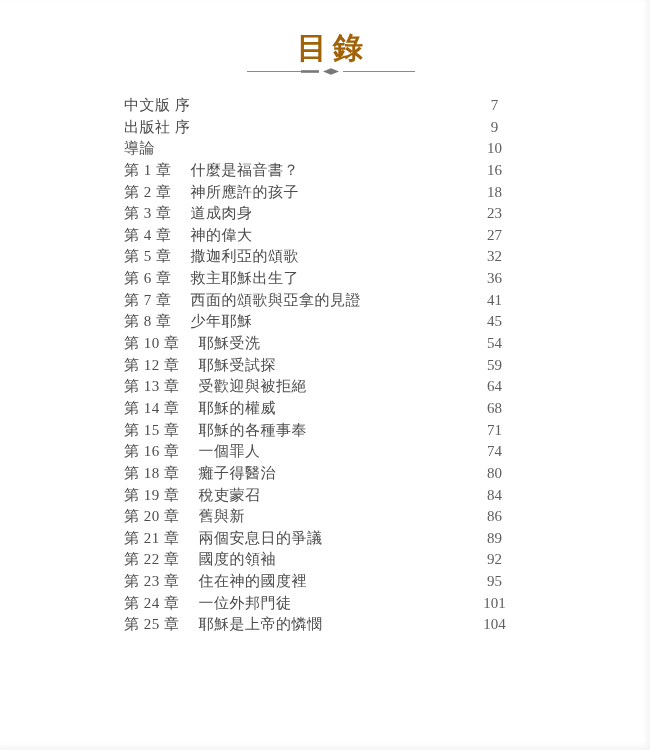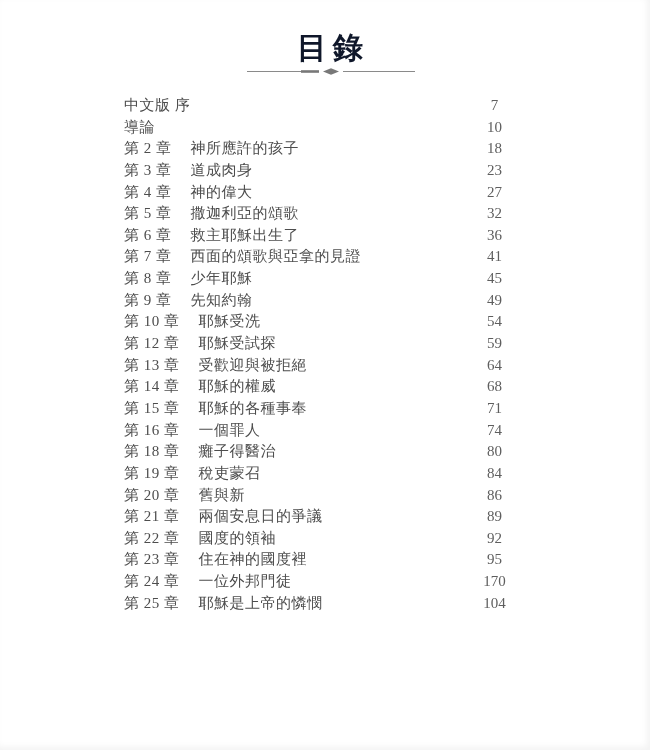--- a/index.html
+++ b/index.html
@@ -29,21 +29,21 @@
     text-align: center;
   }
   .page-title {
     margin: 0;
     padding-top: 31px;
     padding-left: 16px; 
     font-size: 30px;
     line-height: 1.1;
     font-weight: bold;
     letter-spacing: 6px;
-    color: #0f172a;
+    color: #a16207;
   }
   .divider {
     position: absolute;
     top: 65px;
     left: 245px;
     width: 172px;
     height: 13px;
   }
   .toc {
     position: absolute;
@@ -89,38 +89,39 @@
 
   <svg class="divider" viewBox="0 0 172 13" xmlns="http://www.w3.org/2000/svg">
     <line x1="2" y1="6.5" x2="74" y2="6.5" stroke="#8a8a8a" stroke-width="1"></line>
     <line x1="56" y1="6.5" x2="74" y2="6.5" stroke="#787878" stroke-width="2.6"></line>
     <polygon points="78,6.5 86,3.2 94,6.5 86,9.8" fill="#787878"></polygon>
     <line x1="98" y1="6.5" x2="170" y2="6.5" stroke="#8a8a8a" stroke-width="1"></line>
   </svg>
 
   <div class="toc" id="toc">
       <div class="row"><span class="chapter-label">中文版 序</span><span class="page-num">7</span></div>
+      <div class="row"><span class="chapter-label">出版社 序</span><span class="page-num">9</span></div>
       <div class="row"><span class="chapter-label">導論</span><span class="page-num">10</span></div>
+      <div class="row"><span class="chapter-label">第 1 章</span><span class="chapter-title">什麼是福音書？</span><span class="page-num">16</span></div>
       <div class="row"><span class="chapter-label">第 2 章</span><span class="chapter-title">神所應許的孩子</span><span class="page-num">18</span></div>
       <div class="row"><span class="chapter-label">第 3 章</span><span class="chapter-title">道成肉身</span><span class="page-num">23</span></div>
       <div class="row"><span class="chapter-label">第 4 章</span><span class="chapter-title">神的偉大</span><span class="page-num">27</span></div>
       <div class="row"><span class="chapter-label">第 5 章</span><span class="chapter-title">撒迦利亞的頌歌</span><span class="page-num">32</span></div>
       <div class="row"><span class="chapter-label">第 6 章</span><span class="chapter-title">救主耶穌出生了</span><span class="page-num">36</span></div>
       <div class="row"><span class="chapter-label">第 7 章</span><span class="chapter-title">西面的頌歌與亞拿的見證</span><span class="page-num">41</span></div>
       <div class="row"><span class="chapter-label">第 8 章</span><span class="chapter-title">少年耶穌</span><span class="page-num">45</span></div>
-      <div class="row"><span class="chapter-label">第 9 章</span><span class="chapter-title">先知約翰</span><span class="page-num">49</span></div>
       <div class="row"><span class="chapter-label">第 10 章</span><span class="chapter-title">耶穌受洗</span><span class="page-num">54</span></div>
       <div class="row"><span class="chapter-label">第 12 章</span><span class="chapter-title">耶穌受試探</span><span class="page-num">59</span></div>
       <div class="row"><span class="chapter-label">第 13 章</span><span class="chapter-title">受歡迎與被拒絕</span><span class="page-num">64</span></div>
       <div class="row"><span class="chapter-label">第 14 章</span><span class="chapter-title">耶穌的權威</span><span class="page-num">68</span></div>
       <div class="row"><span class="chapter-label">第 15 章</span><span class="chapter-title">耶穌的各種事奉</span><span class="page-num">71</span></div>
       <div class="row"><span class="chapter-label">第 16 章</span><span class="chapter-title">一個罪人</span><span class="page-num">74</span></div>
       <div class="row"><span class="chapter-label">第 18 章</span><span class="chapter-title">癱子得醫治</span><span class="page-num">80</span></div>
       <div class="row"><span class="chapter-label">第 19 章</span><span class="chapter-title">稅吏蒙召</span><span class="page-num">84</span></div>
       <div class="row"><span class="chapter-label">第 20 章</span><span class="chapter-title">舊與新</span><span class="page-num">86</span></div>
       <div class="row"><span class="chapter-label">第 21 章</span><span class="chapter-title">兩個安息日的爭議</span><span class="page-num">89</span></div>
       <div class="row"><span class="chapter-label">第 22 章</span><span class="chapter-title">國度的領袖</span><span class="page-num">92</span></div>
       <div class="row"><span class="chapter-label">第 23 章</span><span class="chapter-title">住在神的國度裡</span><span class="page-num">95</span></div>
-      <div class="row"><span class="chapter-label">第 24 章</span><span class="chapter-title">一位外邦門徒</span><span class="page-num">170</span></div>
+      <div class="row"><span class="chapter-label">第 24 章</span><span class="chapter-title">一位外邦門徒</span><span class="page-num">101</span></div>
       <div class="row"><span class="chapter-label">第 25 章</span><span class="chapter-title">耶穌是上帝的憐憫</span><span class="page-num">104</span></div>
     </div>
 
 </div>
 
 </body></html>

